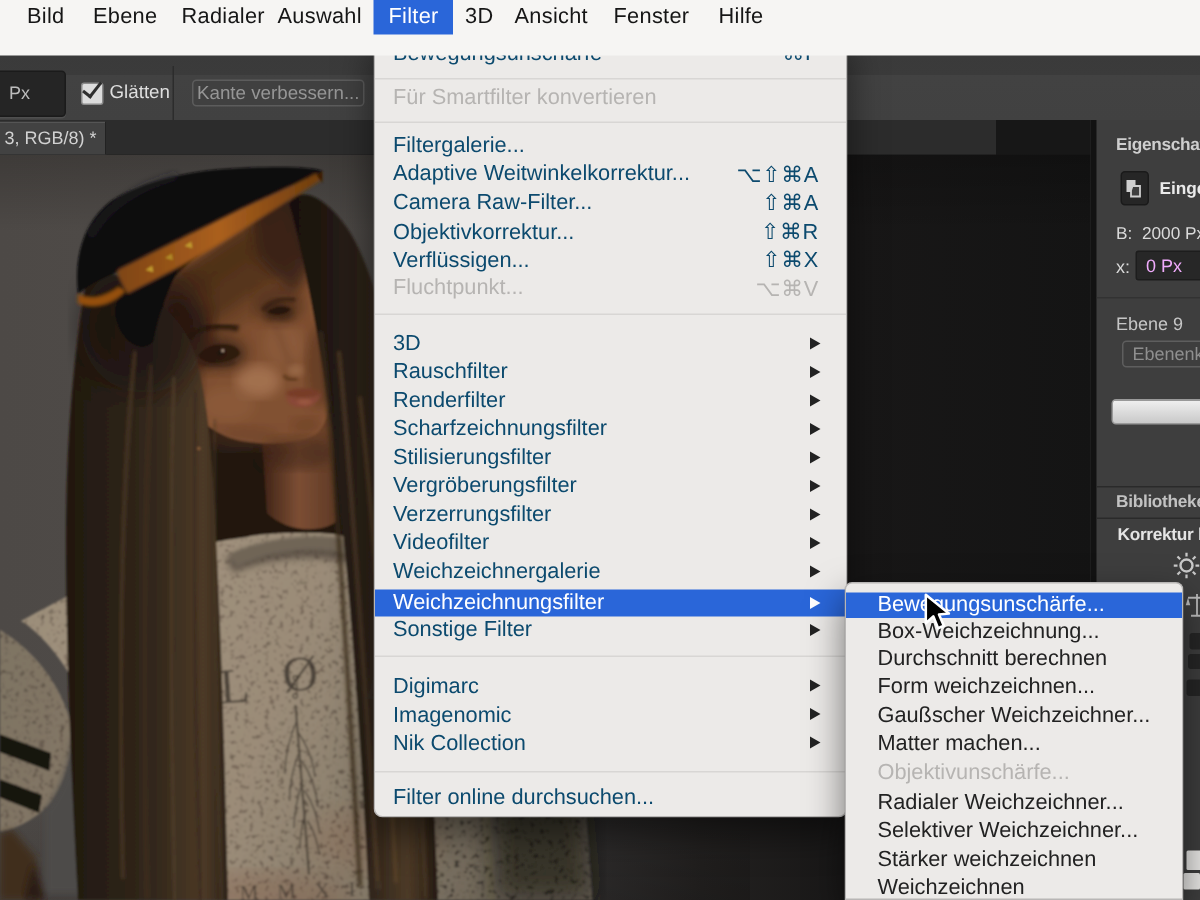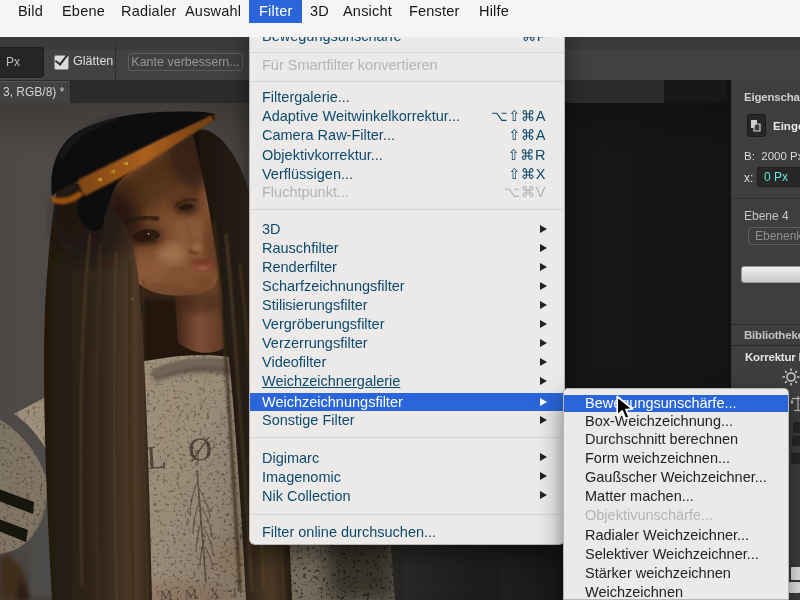--- a/index.html
+++ b/index.html
@@ -333,24 +333,24 @@
   <div class="abs" style="left:16px;top:34px;width:17px;height:21px;background:#262626;border:1px solid #1a1a1a;border-radius:3px;">
     <svg width="15" height="19" viewBox="0 0 15 19" style="position:absolute;left:0;top:1px;">
       <rect x="3" y="4" width="6" height="8" fill="#cfcfcf"></rect>
       <path d="M7 8 h5 v7 h-6 v-4 z" fill="#3e3e3e" stroke="#cfcfcf" stroke-width="1.2"></path>
     </svg>
   </div>
   <span class="txt" style="left:42px;top:40px;font-weight:bold;color:#eaeaea;font-size:11.5px;">Eingelegt</span>
   <span class="txt" style="left:13px;top:70px;font-size:11.5px;">B:&nbsp; 2000 Px</span>
   <span class="txt" style="left:13px;top:91px;">x:</span>
   <div class="abs" style="left:26px;top:87px;width:50px;height:18px;background:#272727;border:1px solid #1d1d1d;border-radius:2px;">
-    <span style="position:absolute;left:6px;top:2px;font-size:12px;color:#5eead4;">0 Px</span>
+    <span style="position:absolute;left:6px;top:2px;font-size:12px;color:#f0abfc;">0 Px</span>
   </div>
   <div class="abs" style="left:0px;top:118px;width:73px;height:1px;background:#323232;"></div>
-  <span class="txt" style="left:13px;top:129px;color:#c6c6c6;">Ebene 4</span>
+  <span class="txt" style="left:13px;top:129px;color:#c6c6c6;">Ebene 9</span>
   <div class="abs" style="left:17px;top:147px;width:60px;height:16px;border:1px solid #5e5e5e;border-radius:3px;">
     <span style="position:absolute;left:6px;top:1px;font-size:12px;color:#8f8f8f;">Ebenenkombination</span>
   </div>
   <div class="abs" style="left:10px;top:186px;width:66px;height:15px;border-radius:3px;background:linear-gradient(#efefef,#c9c9c9);border:1px solid #9a9a9a;"></div>
   <div class="abs" style="left:0px;top:244px;width:73px;height:1px;background:#2a2a2a;"></div>
   <span class="hdr" style="left:13px;top:249px;color:#c2c2c2;">Bibliotheken</span>
   <div class="abs" style="left:0px;top:265px;width:73px;height:1px;background:#2a2a2a;"></div>
   <span class="hdr" style="left:14px;top:271px;color:#e4e4e4;">Korrektur hinzufügen</span>
   <svg class="abs" style="left:51px;top:288px;" width="18" height="18" viewBox="0 0 18 18">
     <circle cx="9" cy="9" r="4" fill="none" stroke="#c9c9c9" stroke-width="1.6"></circle>
@@ -394,21 +394,21 @@
   <div class="row dis" style="top:158.75px;">Fluchtpunkt...<span class="sc">⌥⌘V</span></div>
   <div class="sep" style="top:185.3px;"></div>
   <div class="row" style="top:195.85px;">3D<i class="arr"></i></div>
   <div class="row" style="top:214.85px;">Rauschfilter<i class="arr"></i></div>
   <div class="row" style="top:233.85px;">Renderfilter<i class="arr"></i></div>
   <div class="row" style="top:252.85px;">Scharfzeichnungsfilter<i class="arr"></i></div>
   <div class="row" style="top:271.85px;">Stilisierungsfilter<i class="arr"></i></div>
   <div class="row" style="top:290.85px;">Vergröberungsfilter<i class="arr"></i></div>
   <div class="row" style="top:309.85px;">Verzerrungsfilter<i class="arr"></i></div>
   <div class="row" style="top:328.85px;">Videofilter<i class="arr"></i></div>
-  <div class="row" style="top:347.85px;text-decoration:underline;">Weichzeichnergalerie<i class="arr"></i></div>
+  <div class="row" style="top:347.85px;">Weichzeichnergalerie<i class="arr"></i></div>
   <div class="row hlrow" style="top:369.3px;height:17.5px;">Weichzeichnungsfilter<i class="arr"></i></div>
   <div class="row" style="top:386.7px;">Sonstige Filter<i class="arr"></i></div>
   <div class="sep" style="top:412.8px;"></div>
   <div class="row" style="top:424.25px;">Digimarc<i class="arr"></i></div>
   <div class="row" style="top:443.25px;">Imagenomic<i class="arr"></i></div>
   <div class="row" style="top:462.25px;">Nik Collection<i class="arr"></i></div>
   <div class="sep" style="top:489.8px;"></div>
   <div class="row" style="top:498.75px;">Filter online durchsuchen...</div>
 </div>
 

